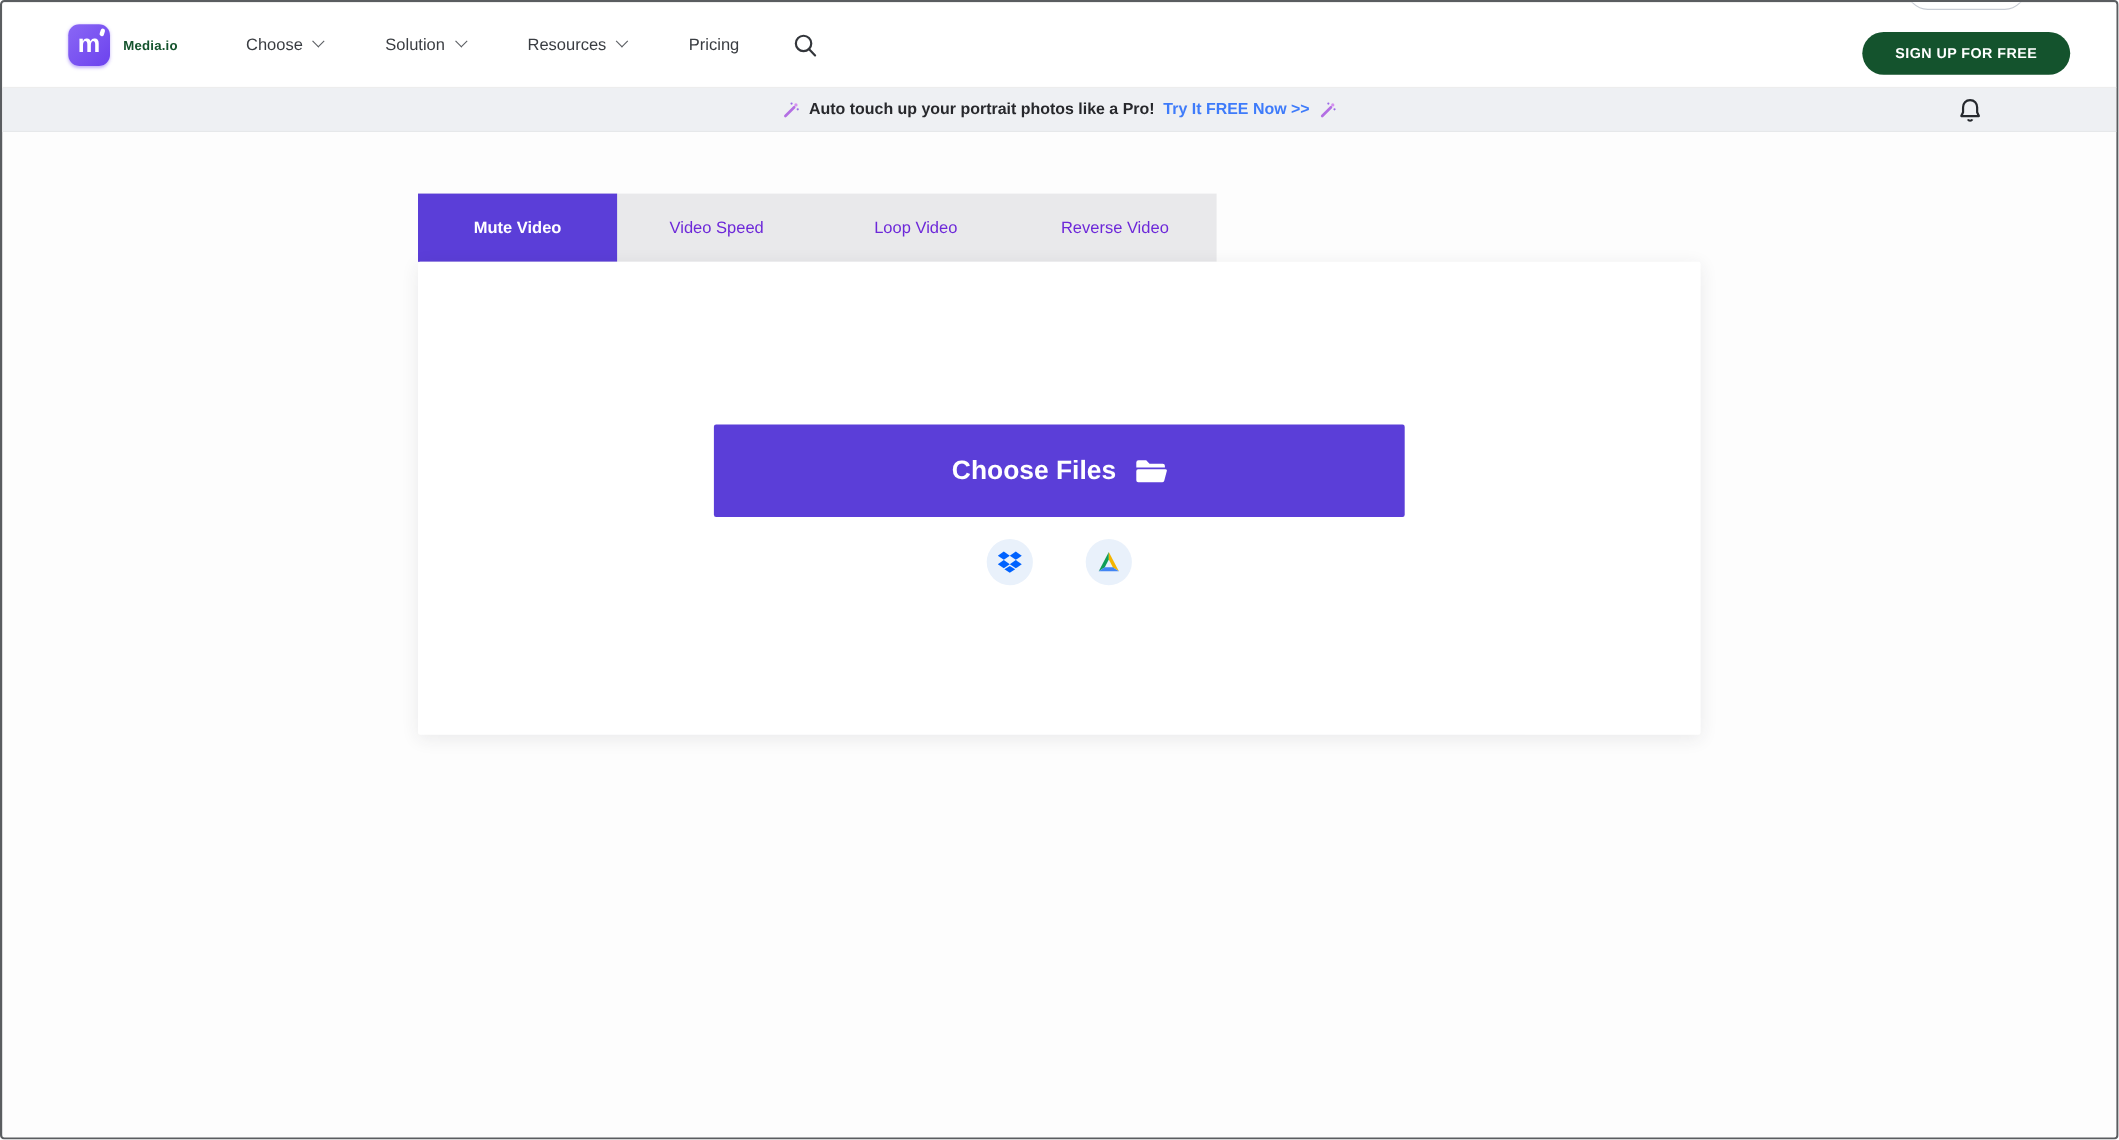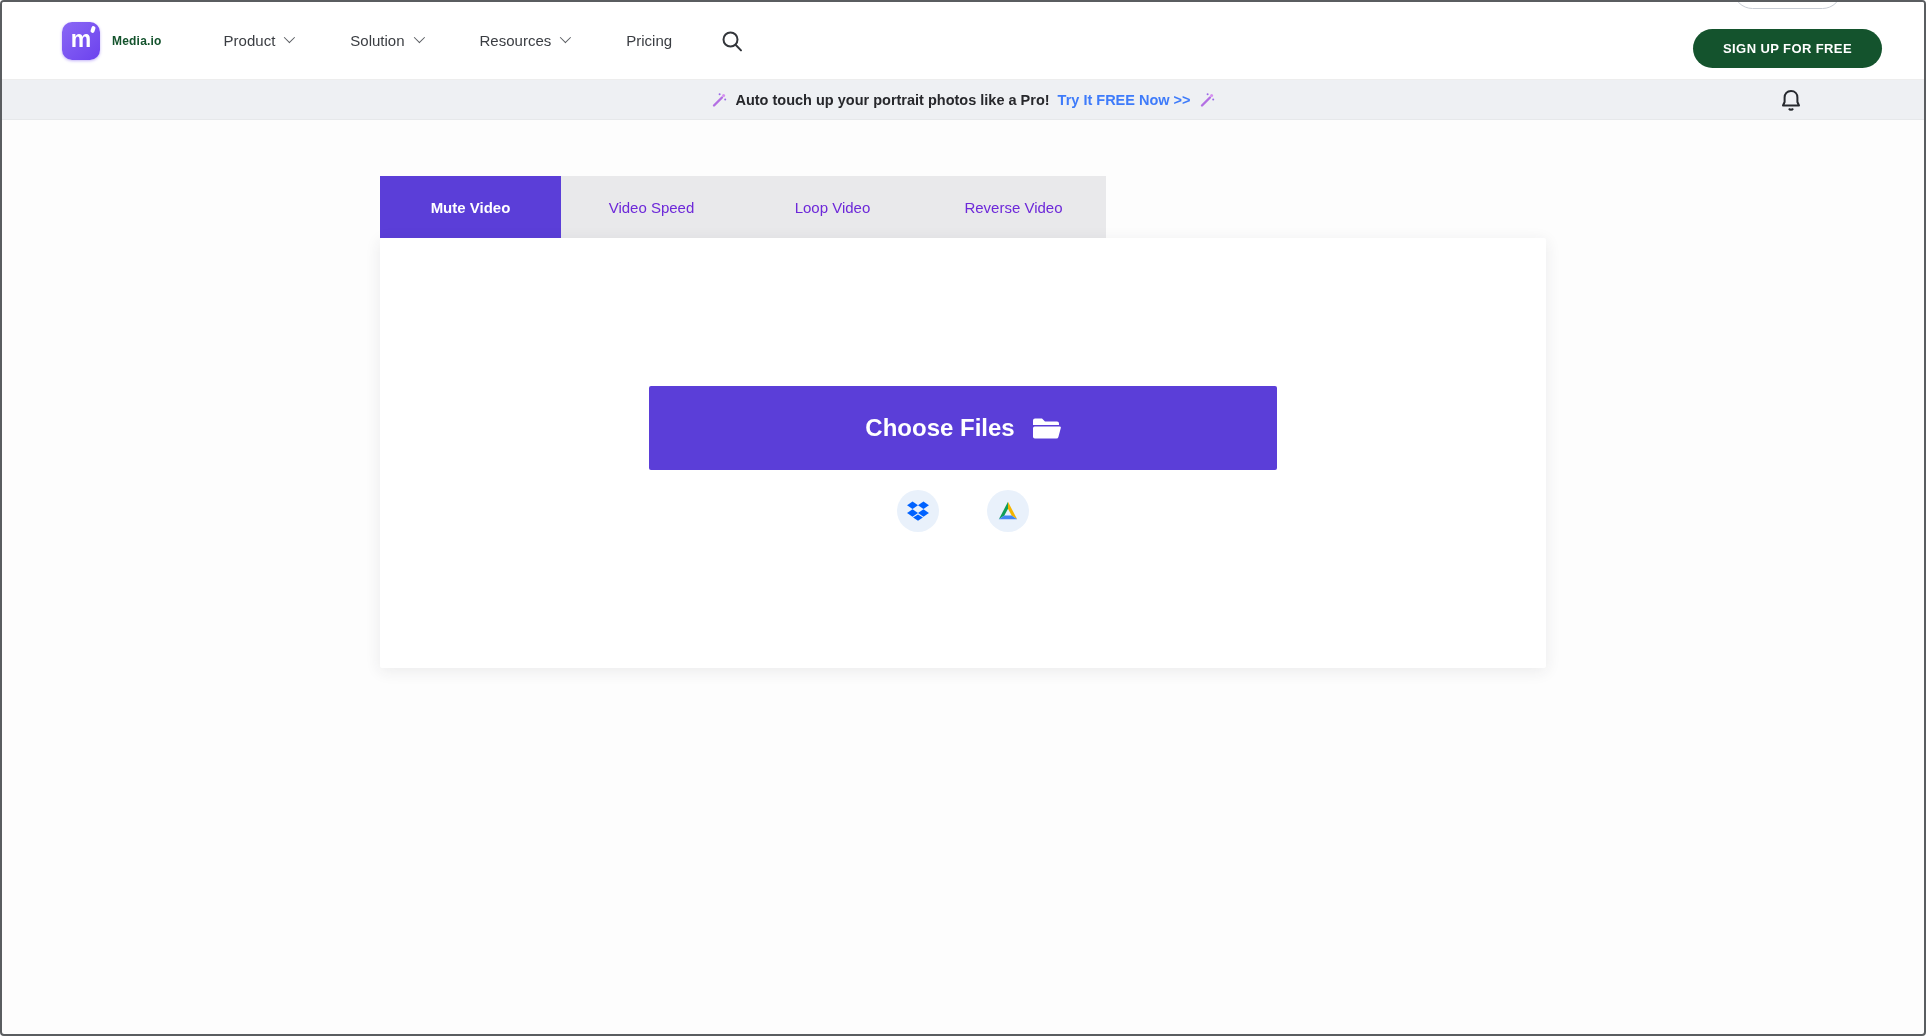--- a/index.html
+++ b/index.html
@@ -56,21 +56,21 @@
     <div class="logo-wrap">
       <div class="logo-badge">
         <span>m</span>
         <div class="logo-tick"></div>
       </div>
       <div class="brand">Media.io</div>
     </div>
 
     <div class="nav">
       <div class="nav-item">
-        <span>Product</span>
+        <span>Choose</span>
         <span class="chev"></span>
       </div>
       <div class="nav-item">
         <span>Solution</span>
         <span class="chev"></span>
       </div>
       <div class="nav-item">
         <span>Resources</span>
         <span class="chev"></span>
       </div>

